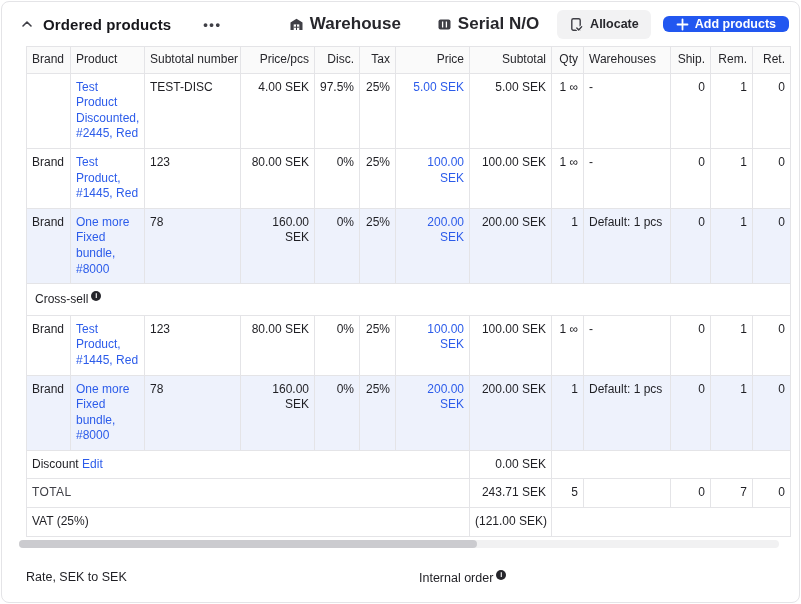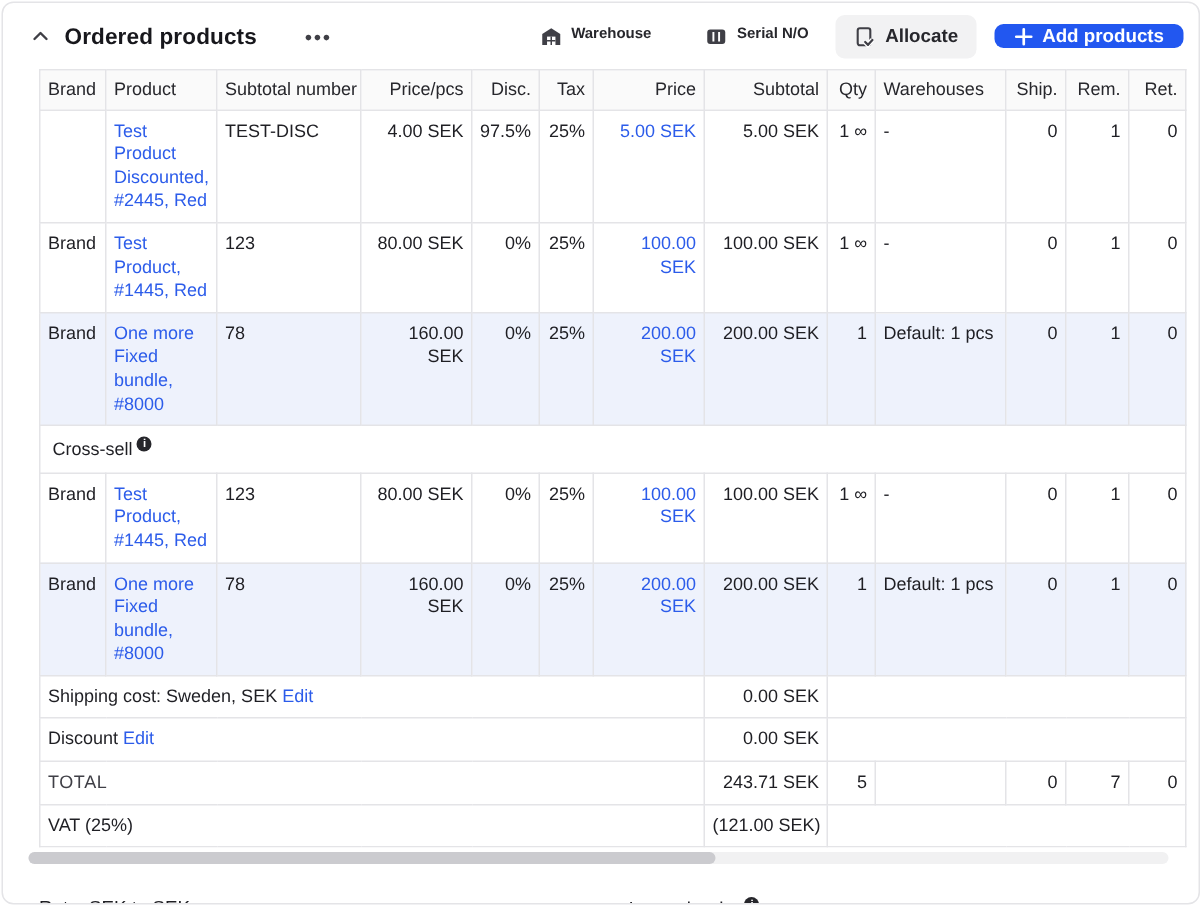--- a/index.html
+++ b/index.html
@@ -7,21 +7,21 @@
   .card {
     position:relative; width:799px; height:602px; margin:1px auto;
     background:#fff; border:1px solid #e4e4e7; border-radius:8px; overflow:hidden;
   }
   
   .hdr { display:flex; align-items:center; height:44px; padding:0 10px 0 14px; }
   .chev-btn { width:22px; height:22px; display:flex; align-items:center; justify-content:center; cursor:pointer; background:none; border:none; }
   .ttl { font-size:15px; font-weight:700; color:#17171c; margin-left:5px; letter-spacing:.1px; }
   .more-btn { background:none; border:none; color:#3f3f46; font-size:13px; font-weight:700; letter-spacing:1.5px; margin-left:32px; cursor:pointer; }
   .hdr-spacer { flex:0 0 16px; }
-  .ghost-btn { display:flex; align-items:flex-start; gap:6px; background:none; border:none; font-size:10px; font-weight:600; color:#27272c; padding:6px 10px; cursor:pointer; font-family:inherit; }
+  .ghost-btn { display:flex; align-items:center; gap:6px; background:none; border:none; font-size:17px; font-weight:600; color:#27272c; padding:6px 10px; cursor:pointer; font-family:inherit; }
   .sec-btn { display:flex; align-items:center; gap:6px; background:#f2f2f3; border:none; border-radius:6px; font-size:12.5px; font-weight:600; color:#27272c; padding:7px 12px; margin-left:8px; cursor:pointer; font-family:inherit; }
   .pri-btn { display:flex; align-items:center; gap:6px; background:#2257f0; border:none; border-radius:6px; font-size:12.5px; font-weight:600; color:#fff; padding:1px 13px; margin-left:12px; cursor:pointer; font-family:inherit; }
   .hdr-right { margin-left:auto; display:flex; align-items:center; }
   
   .tbl-wrap { margin-left:24px; width:766px; overflow:hidden; }
   table { border-collapse:collapse; table-layout:fixed; width:764px; font-size:12px; }
   th, td { border:1px solid #e4e4e7; padding:6px 5px; vertical-align:top; text-align:left; line-height:1.3; }
   thead th { background:#fafafa; font-weight:500; color:#27272c; padding:5px 5px; white-space:nowrap; overflow:hidden; }
   .ar { text-align:right; }
   td.qty-cell { white-space:nowrap; }
@@ -219,28 +219,20 @@
     <td class="ar qty-cell">1</td>
     <td class="wh-cell">Default: 1 pcs</td>
     <td class="ar">0</td>
     <td class="ar">1</td>
     <td class="ar">0</td>
   </tr>
 </tbody>
       <tbody>
         <tr class="summary-row">
           <td colspan="7">
-            <span>Shipping cost: Sweden, SEK</span>
-            <a>Edit</a>
-          </td>
-          <td class="ar sum-val">0.00 SEK</td>
-          <td colspan="5"></td>
-        </tr>
-        <tr class="summary-row">
-          <td colspan="7">
             <span>Discount</span>
             <a>Edit</a>
           </td>
           <td class="ar sum-val">0.00 SEK</td>
           <td colspan="5"></td>
         </tr>
         <tr class="summary-row">
           <td colspan="7"><span class="total-lbl">TOTAL</span></td>
           <td class="ar sum-val">243.71 SEK</td>
           <td class="ar qty-cell">5</td>

